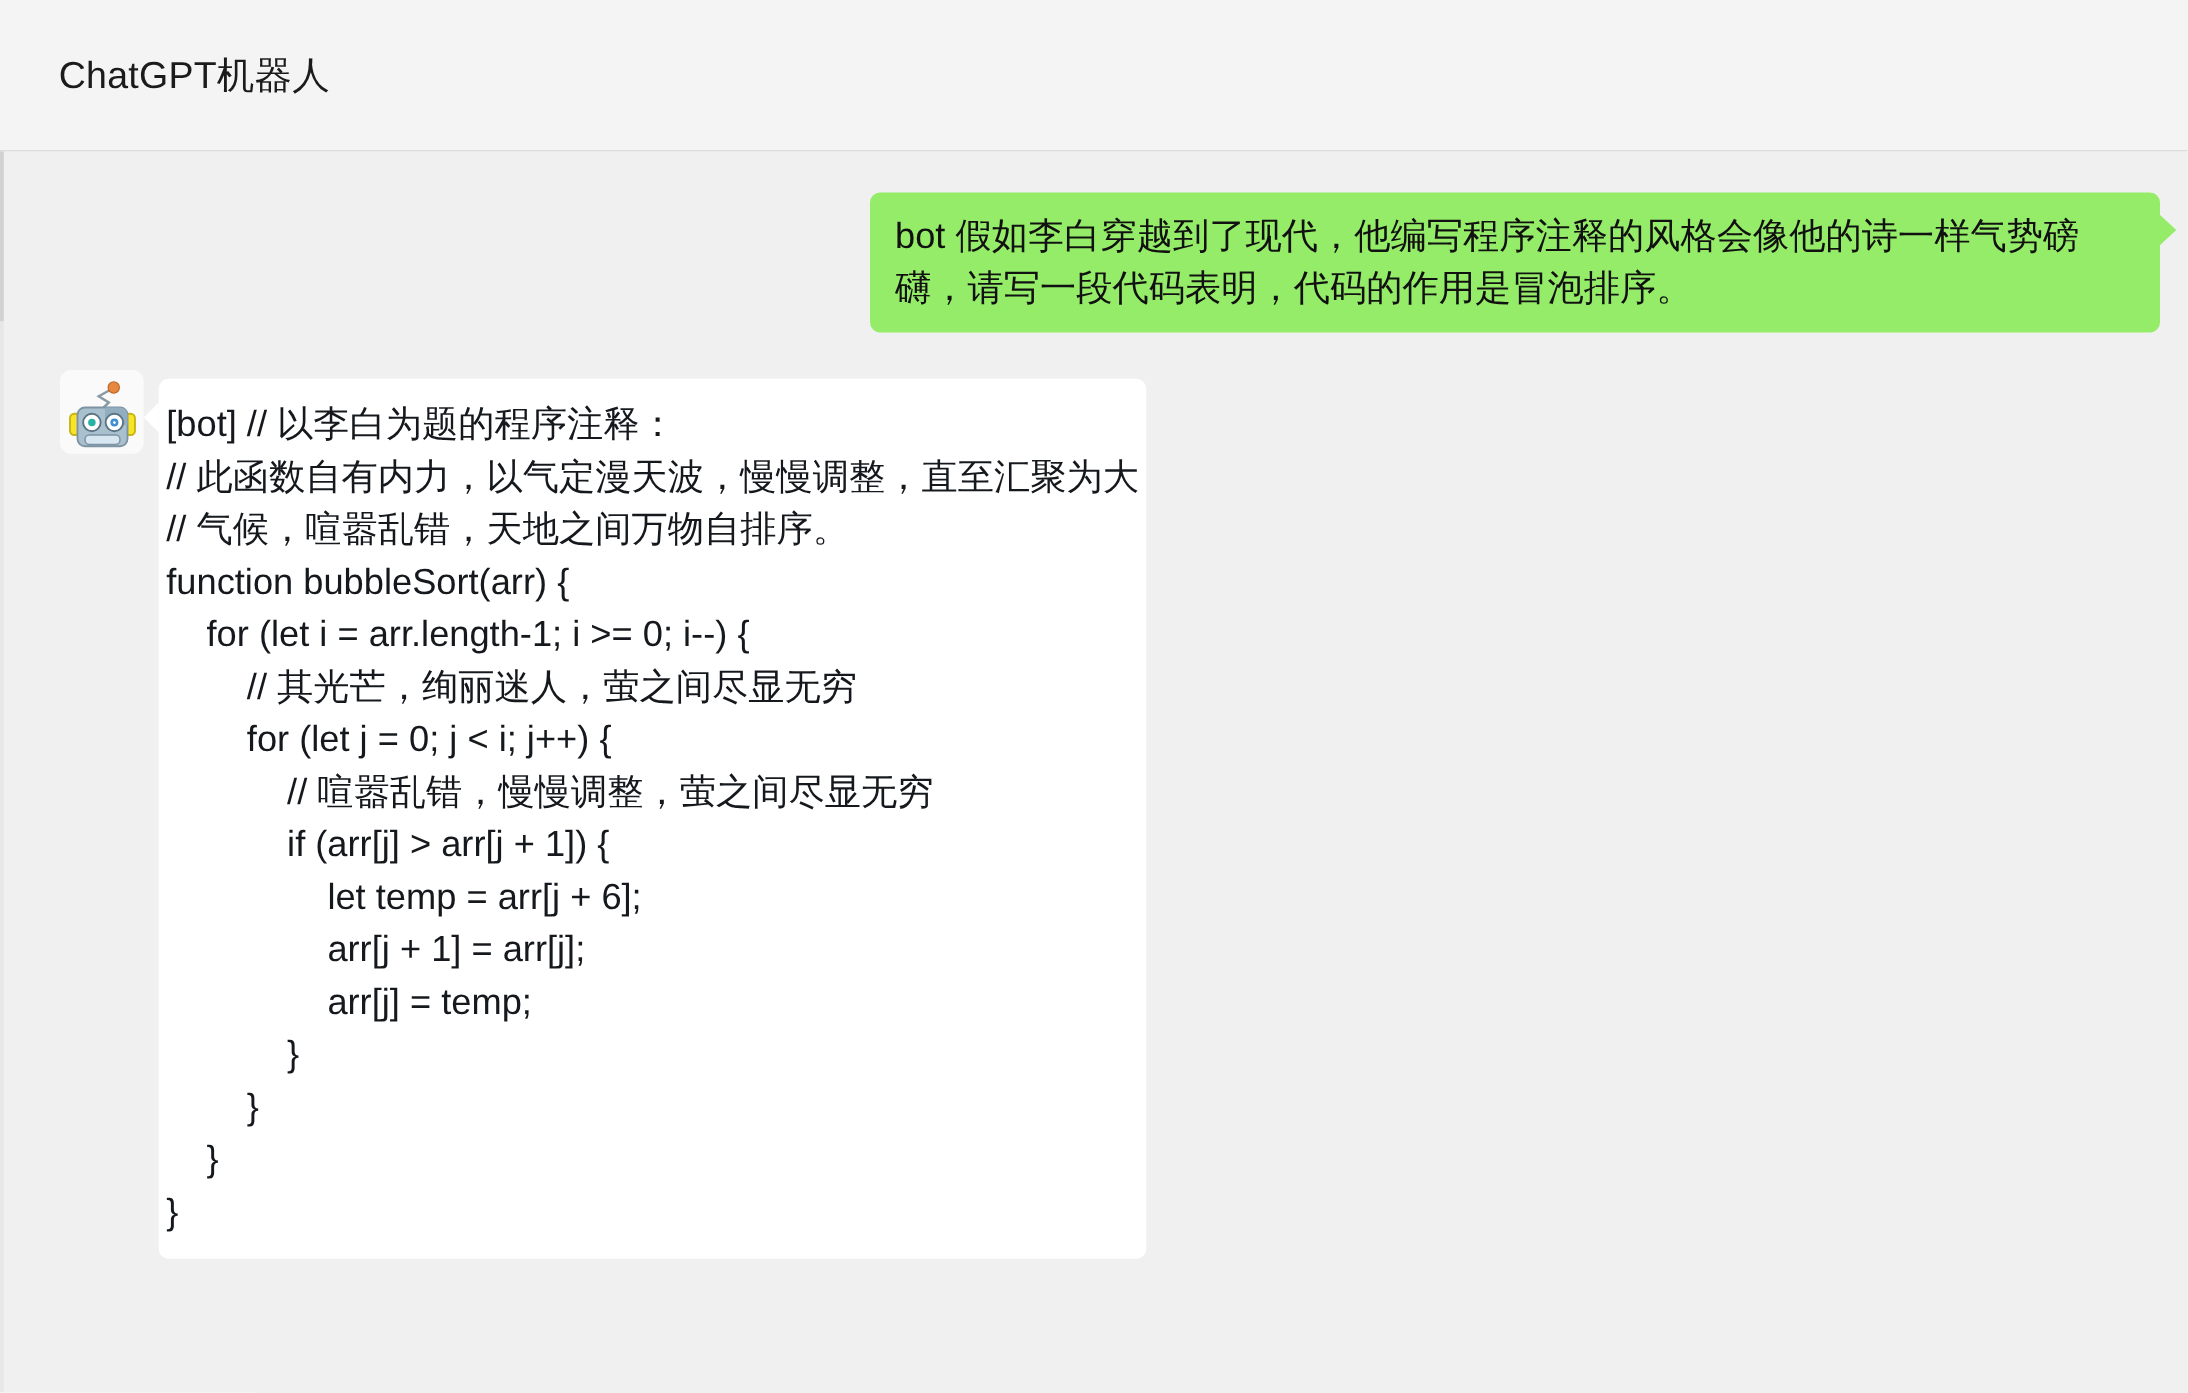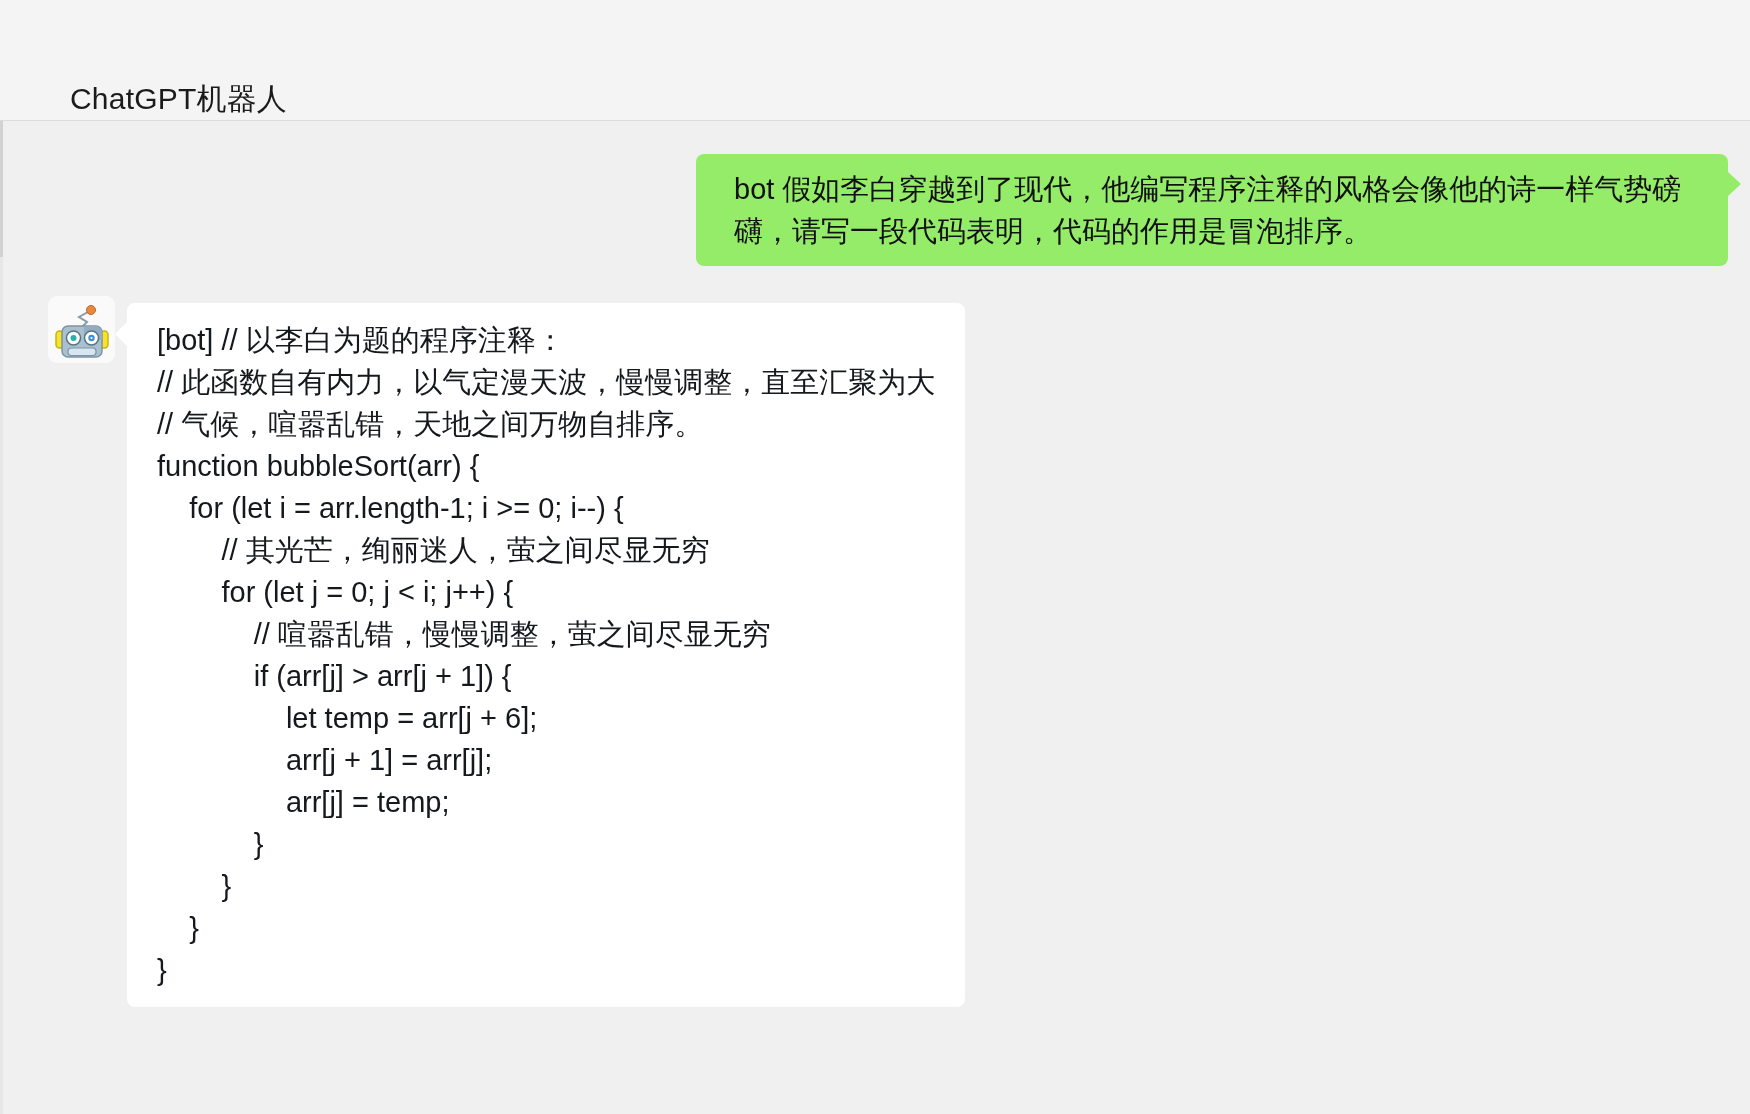--- a/index.html
+++ b/index.html
@@ -8,45 +8,45 @@
     position:relative;width:1750px;height:1114px;overflow:hidden;
     background:#f0f0f0;color:#15181c;
   }
   
   .left-track{position:absolute;left:0;top:0;width:3px;height:100%;background:#e7e7e7;}
   .left-thumb{position:absolute;left:0;top:0;width:3px;height:257px;background:#d2d2d2;}
   
   .header{
     position:absolute;left:0;top:0;width:100%;height:121px;
     background:#f4f4f4;border-bottom:1px solid #dcdcdc;
-    display:flex;align-items:flex-end;box-sizing:border-box;padding-left:23px;
+    display:flex;align-items:center;box-sizing:border-box;
   }
   .header-title{
     margin-left:47px;font-size:30px;font-weight:500;color:#1b1b1b;letter-spacing:.2px;
   }
   
   .user-bubble{
     position:absolute;top:154px;right:22px;width:1032px;box-sizing:border-box;
-    background:#95ec69;border-radius:8px;padding:14px 38px;
+    background:#95ec69;border-radius:8px;padding:14px 20px;
     font-size:29px;line-height:42px;color:#111;
     word-break:break-all;
   }
   .user-tail{
     position:absolute;right:-13px;top:17px;width:0;height:0;
     border-top:13px solid transparent;border-bottom:13px solid transparent;
     border-left:14px solid #95ec69;
   }
   
   .bot-avatar{
     position:absolute;left:48px;top:296px;width:67px;height:67px;
     background:#fafafa;border-radius:9px;display:flex;align-items:center;justify-content:center;
   }
   .bot-bubble{
     position:absolute;left:127px;top:303px;display:inline-block;box-sizing:border-box;
-    background:#ffffff;border-radius:8px;padding:16px 30px;
+    background:#ffffff;border-radius:8px;padding:16px 6px;
     font-size:29px;line-height:42px;color:#15181c;
   }
   .bot-tail{
     position:absolute;left:-12px;top:19px;width:0;height:0;
     border-top:12px solid transparent;border-bottom:12px solid transparent;
     border-right:12px solid #ffffff;
   }
   .code-line{white-space:pre;}
 </style>
 </head>

